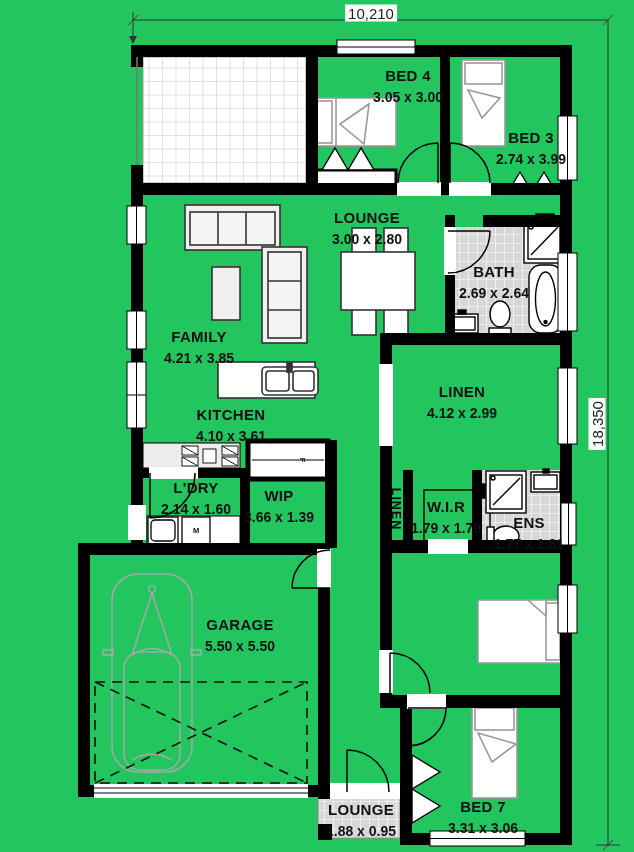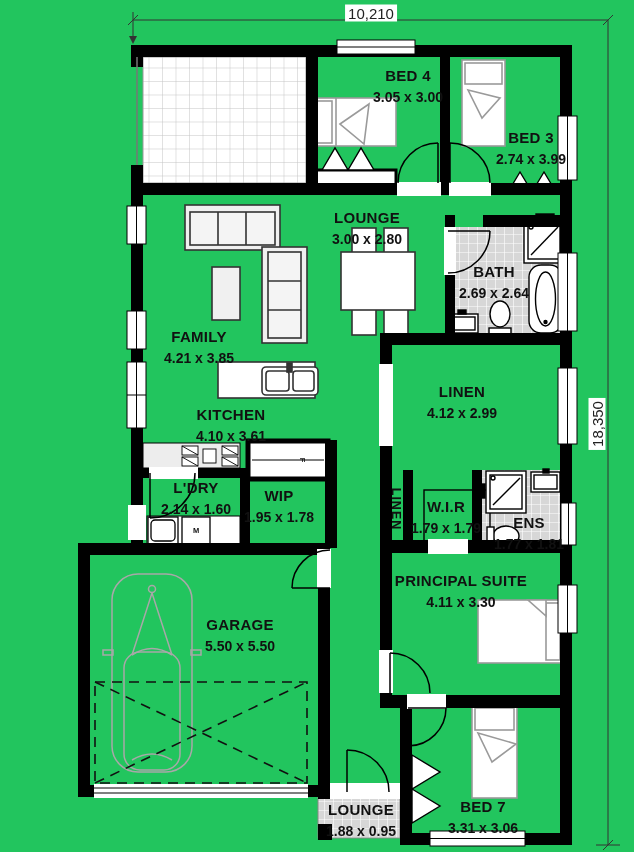--- a/index.html
+++ b/index.html
@@ -358,37 +358,33 @@
 <div class="lbl" style="left:462px;top:402px">
   <div class="nm">LINEN</div>
   <div class="sz">4.12 x 2.99</div>
 </div>
 <div class="lbl" style="left:196px;top:498px">
   <div class="nm">L'DRY</div>
   <div class="sz">2.14 x 1.60</div>
 </div>
 <div class="lbl" style="left:279px;top:506px">
   <div class="nm">WIP</div>
-  <div class="sz">1.95 x 1.78</div>
+  <div class="sz">3.66 x 1.39</div>
 </div>
 <div class="lbl rot90" style="left:396px;top:509px">
   <div class="nm">LINEN</div>
 </div>
 <div class="lbl" style="left:446px;top:517px">
   <div class="nm">W.I.R</div>
   <div class="sz">1.79 x 1.79</div>
 </div>
 <div class="lbl" style="left:529px;top:533px">
   <div class="nm">ENS</div>
   <div class="sz">1.77 x 1.81</div>
 </div>
-<div class="lbl" style="left:461px;top:591px">
-  <div class="nm">PRINCIPAL SUITE</div>
-  <div class="sz">4.11 x 3.30</div>
-</div>
 <div class="lbl" style="left:240px;top:635px">
   <div class="nm">GARAGE</div>
   <div class="sz">5.50 x 5.50</div>
 </div>
 <div class="lbl" style="left:361px;top:820px">
   <div class="nm">LOUNGE</div>
   <div class="sz">1.88 x 0.95</div>
 </div>
 <div class="lbl" style="left:483px;top:817px">
   <div class="nm">BED 7</div>

